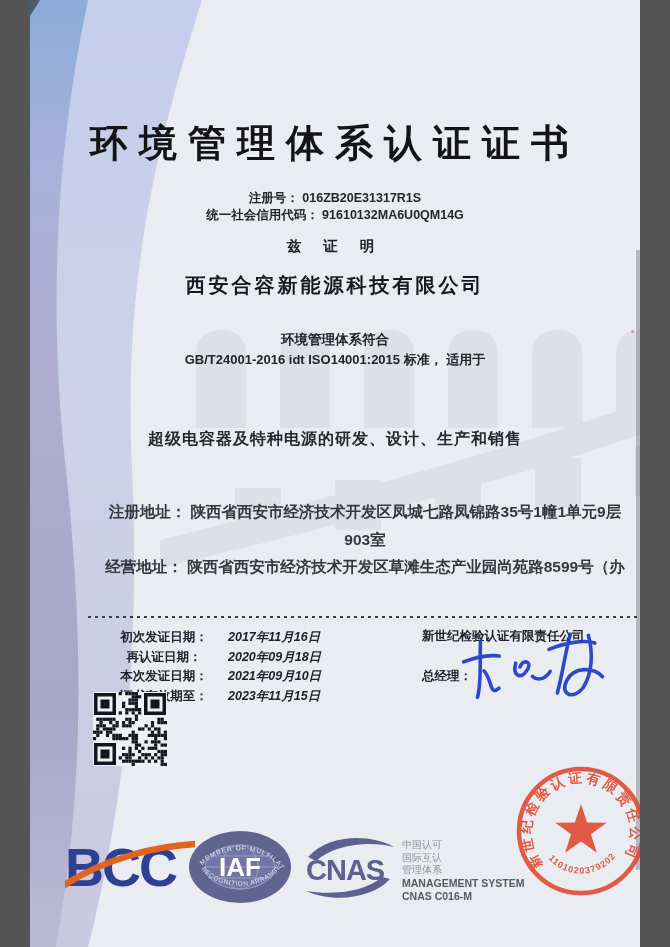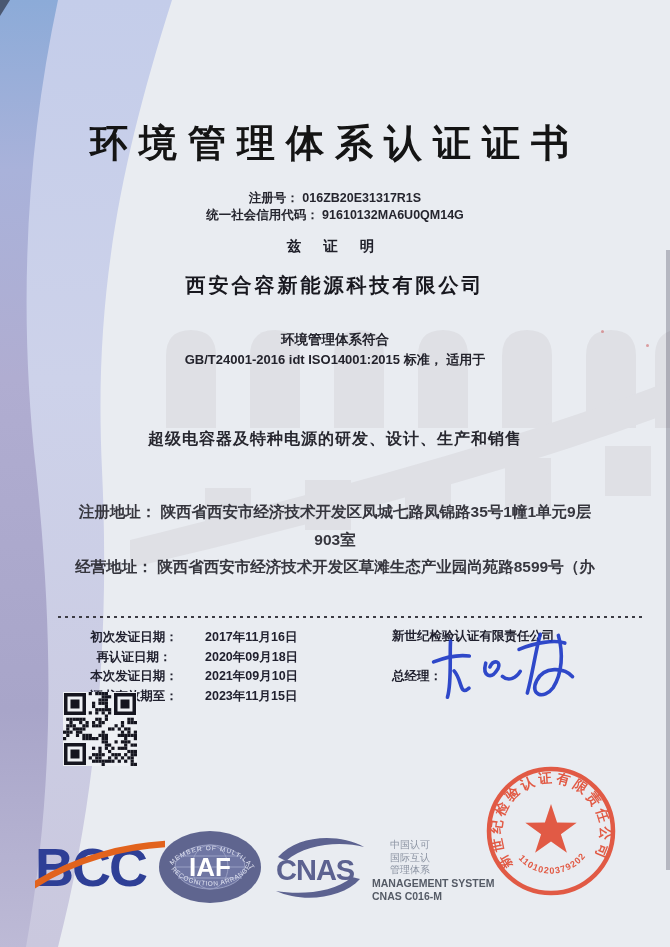--- a/index.html
+++ b/index.html
@@ -1,16 +1,16 @@
 <!DOCTYPE html>
 <html><head>
 <meta charset="utf-8">
 <style>
   html,body{margin:0;padding:0;background:#555;}
-  #page{position:relative;width:670px;height:947px;margin:0 auto;overflow:hidden;
+  #page{position:relative;width:610px;height:947px;margin:0 auto;overflow:hidden;
         background:#e9ecf1;font-family:"Liberation Sans",sans-serif;color:#1c1c28;}
   .abs{position:absolute;}
   .ctr{left:0;right:0;text-align:center;}
   
   .title{top:118px;font-family:"Liberation Serif",serif;font-size:38px;font-weight:600;
          letter-spacing:11px;color:#141414;}
   .reg-line{top:190px;font-size:12.5px;font-weight:bold;color:#25252e;}
   .credit-line{top:207px;font-size:12.5px;font-weight:bold;color:#25252e;}
   .hereby{top:237px;font-size:14.5px;font-weight:bold;letter-spacing:9px;color:#20202a;}
   .company{top:272px;font-family:"Liberation Serif",serif;font-size:20px;font-weight:600;
@@ -18,28 +18,28 @@
   .sys-line{top:331px;font-size:13.5px;font-weight:bold;color:#23232c;}
   .std-line{top:351px;font-size:13px;font-weight:600;color:#23232c;}
   .scope{top:429px;font-size:16px;font-weight:600;letter-spacing:1px;color:#27272f;}
   .addr-block{top:498px;left:52px;width:566px;}
   .addr-line{text-align:center;font-size:15.5px;font-weight:bold;color:#36363e;line-height:27.5px;}
   .dash-sep{top:616px;left:58px;width:586px;height:2px;
             background:repeating-linear-gradient(90deg,#3c3c44 0 3px,transparent 3px 7px);}
   .dates-block{top:628px;left:78px;}
   .date-row{display:flex;font-size:12.5px;font-weight:bold;color:#20202e;line-height:19.5px;}
   .date-label{width:112px;text-align:center;}
-  .date-value{margin-left:15px;}
+  .date-value{margin-left:8px;font-style:italic;}
   .issuer-company{top:628px;left:392px;font-size:12.5px;font-weight:bold;color:#20202e;}
   .gm-label{top:668px;left:392px;font-size:12.5px;font-weight:bold;color:#20202e;}
   .fineprint{top:694px;left:147px;width:330px;}
   .fine-line{font-size:11.5px;font-weight:bold;color:#26263a;line-height:14.6px;white-space:nowrap;}
   
   .cnas-text{top:839px;left:372px;}
-  .cnas-cn{font-size:10px;color:#8b93a2;line-height:12.5px;margin-left:18px;}
+  .cnas-cn{font-size:10px;color:#8b93a2;line-height:12.5px;}
   .cnas-en{font-size:10.5px;font-weight:bold;color:#555b66;line-height:13px;}
   
   .edge-right{top:250px;right:0;width:4px;height:620px;background:rgba(45,45,70,.28);}
   .corner-tl{top:0;left:0;width:0;height:0;border-top:16px solid rgba(20,20,30,.55);
              border-right:10px solid transparent;}
   .speck{width:3px;height:3px;border-radius:50%;background:rgba(200,60,60,.45);}
 </style>
 </head>
 <body>
 

